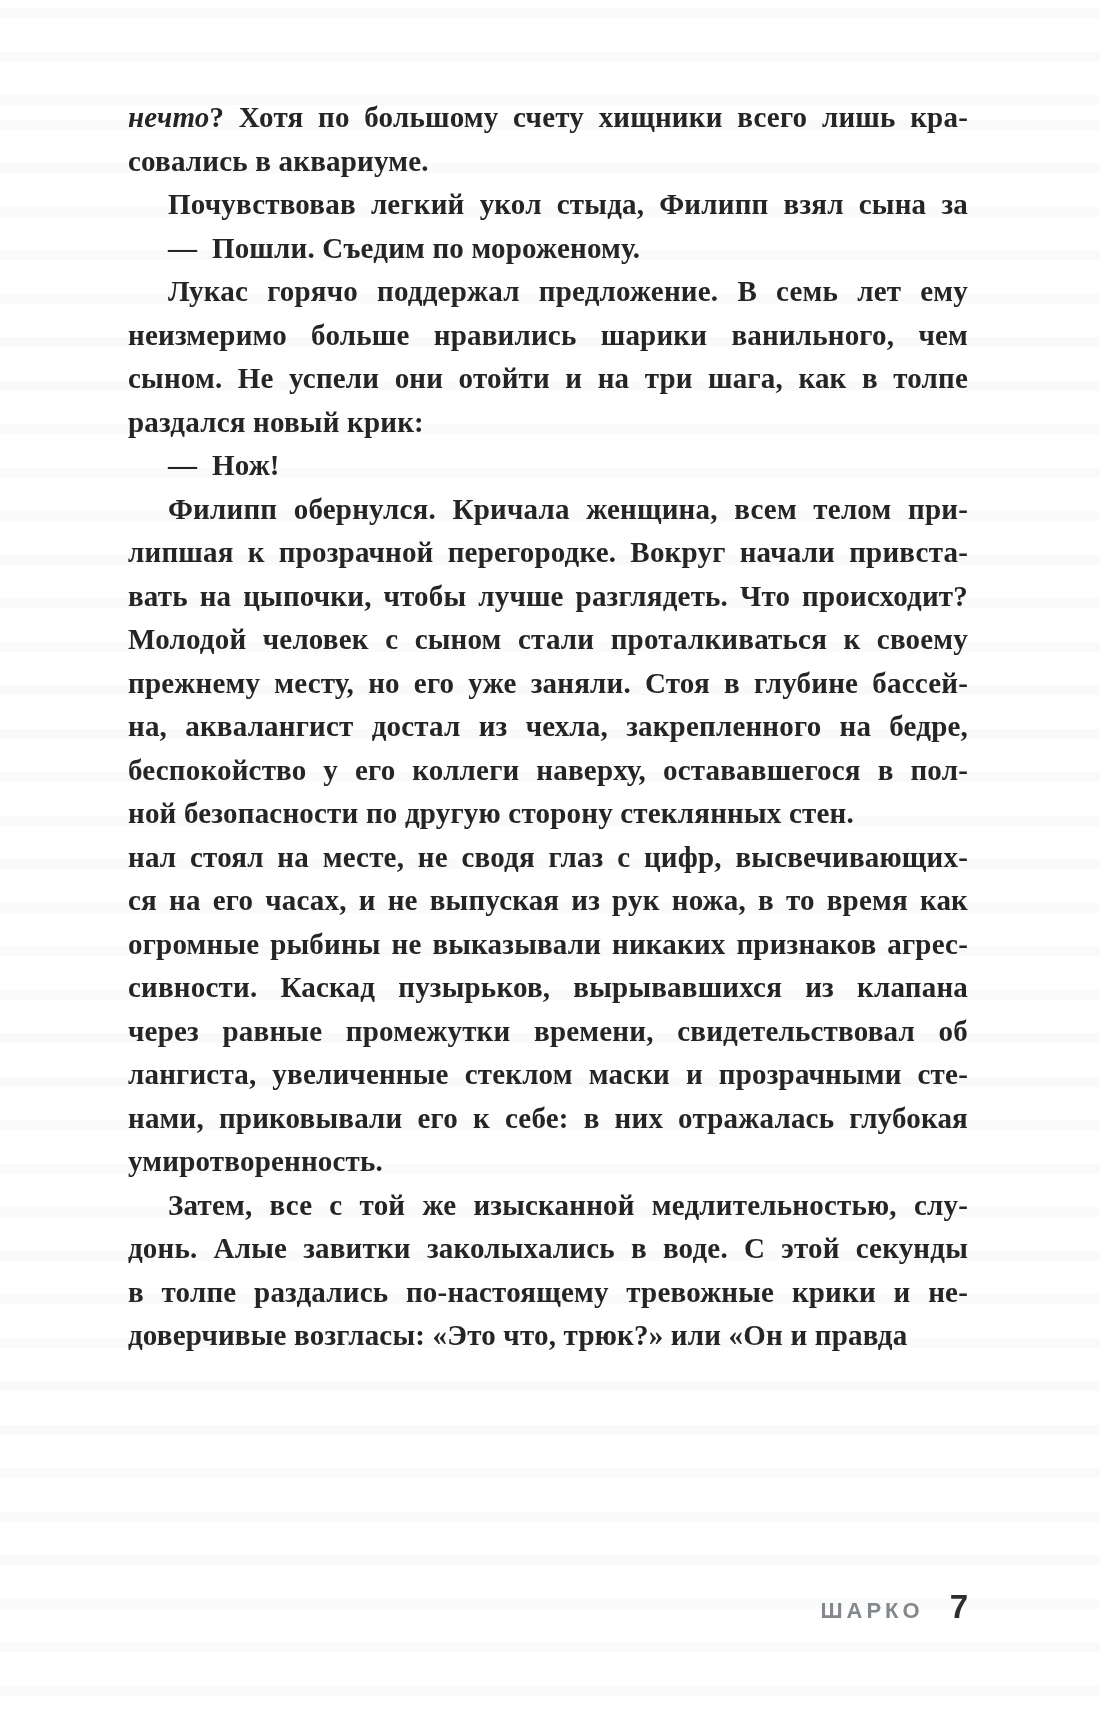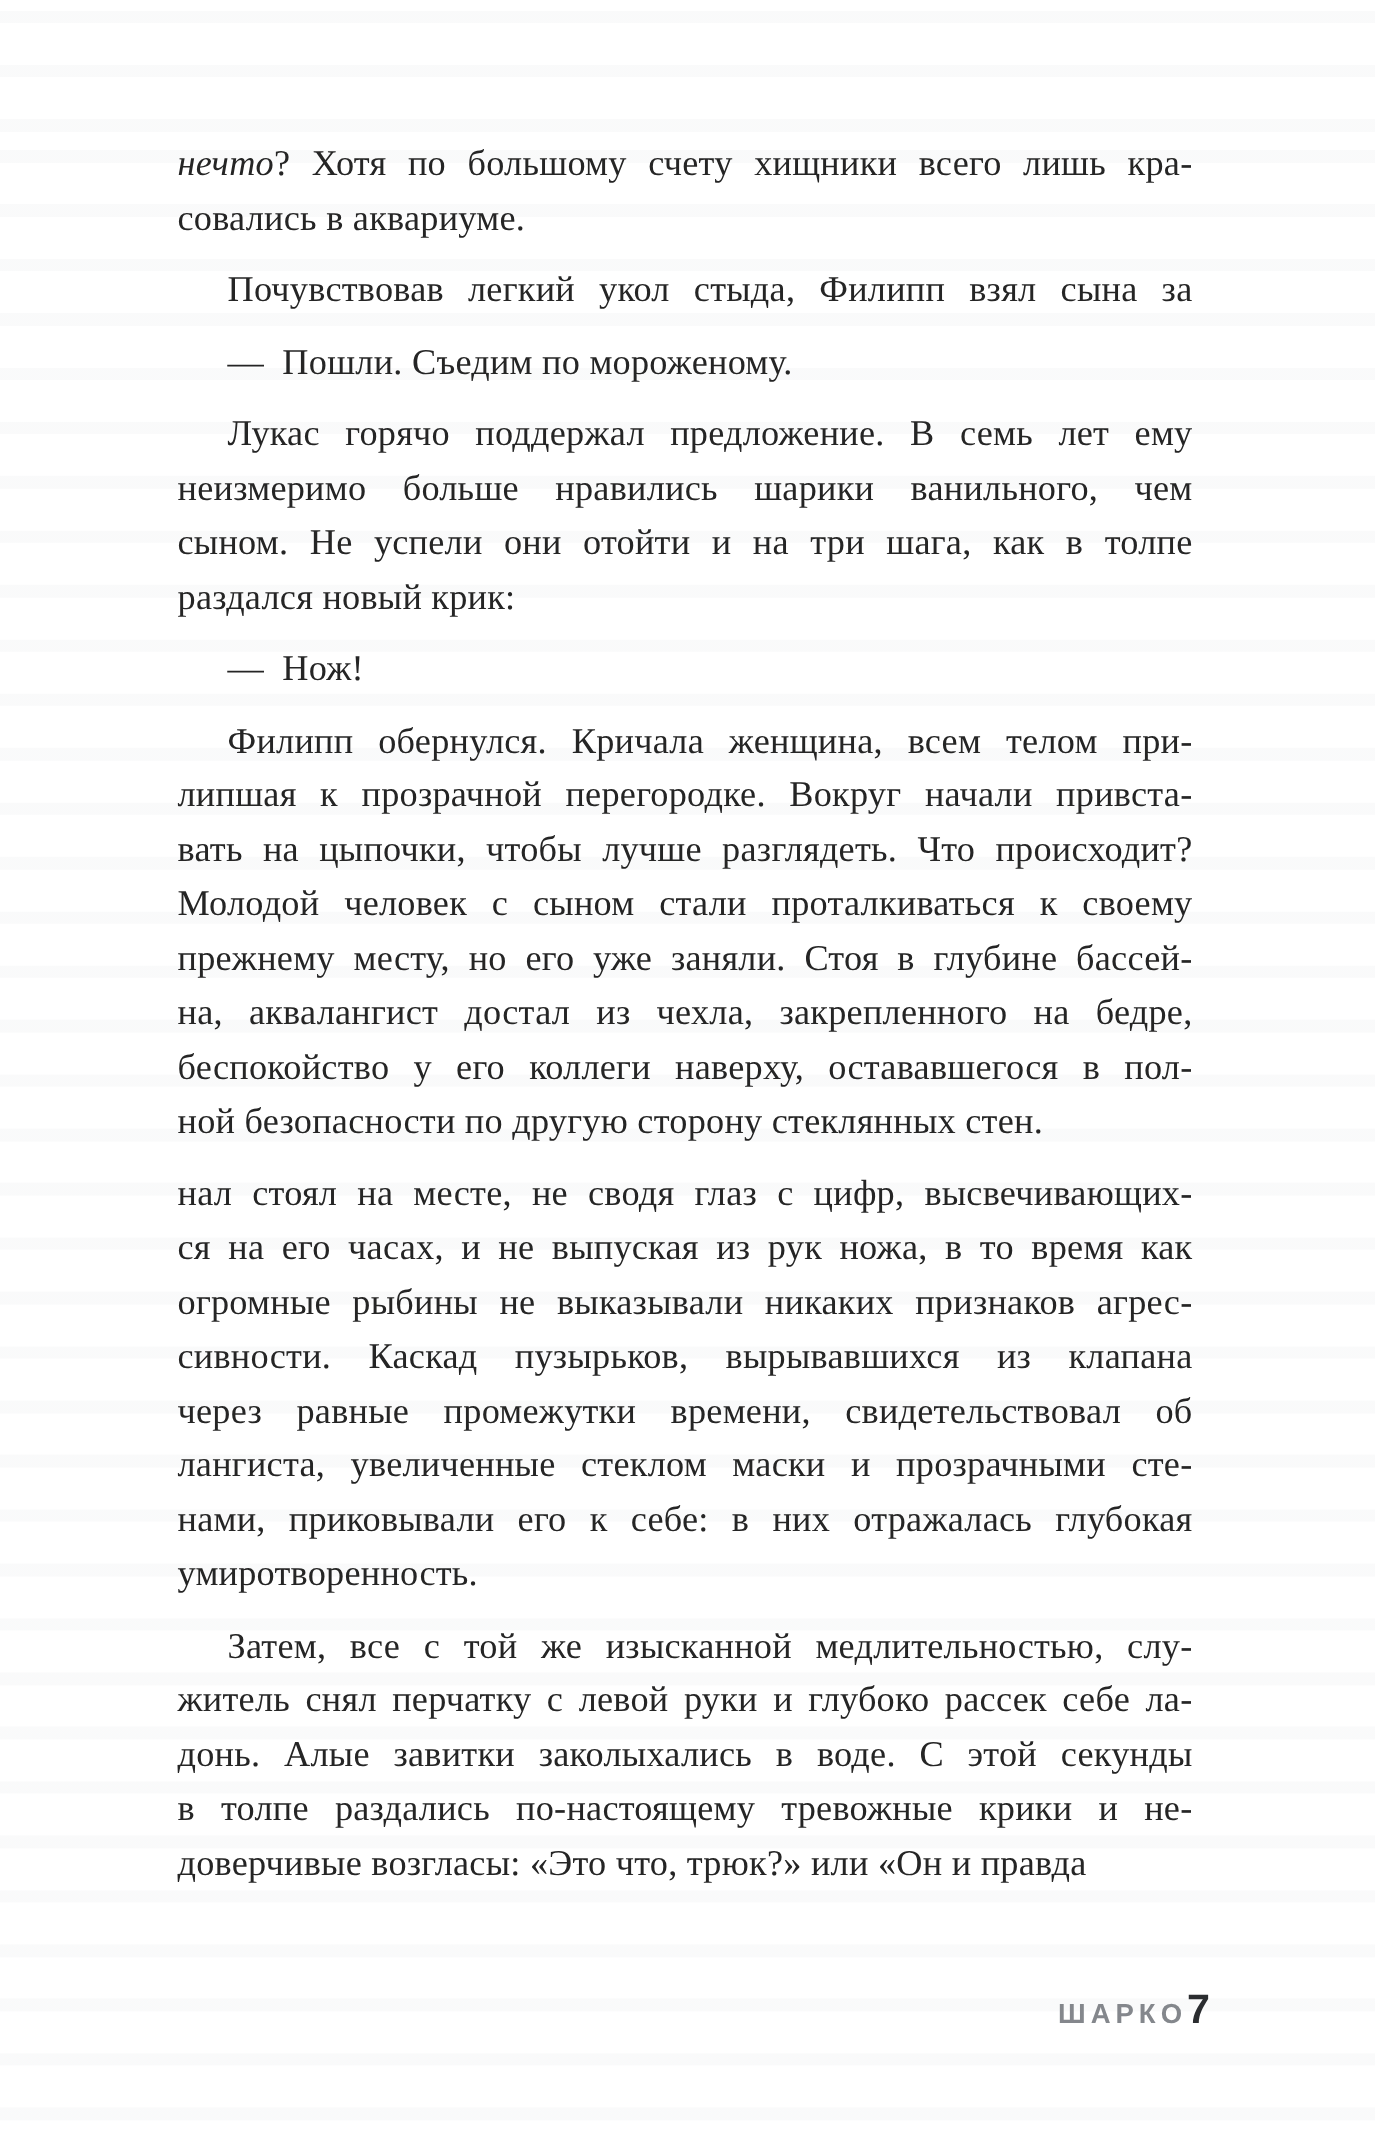--- a/index.html
+++ b/index.html
@@ -33,35 +33,36 @@
   .text-block {
     position: absolute;
     left: 128px;
     top: 96px;
     width: 840px;
     font-size: 29px;
     line-height: 43.5px;
     color: #252525;
     letter-spacing: 0.2px;
   }
-  .para { margin: 14px; }
+  .para { margin: 0; font-weight: bold; }
   .line {
     text-align: justify;
     text-align-last: justify;
     white-space: pre-wrap;
   }
   .line.last { text-align-last: left; }
   .para.indent .line.first { text-indent: 40px; }
   .italic { font-style: italic; }
   .footer {
     position: absolute;
     top: 1588px;
     right: 132px;
     display: flex;
     align-items: baseline;
+    gap: 26px;
     font-family: "Liberation Sans", sans-serif;
   }
   .running-title {
     font-size: 22px;
     font-weight: 700;
     letter-spacing: 4px;
     color: #84878c;
   }
   .page-number {
     font-size: 33px;
@@ -109,21 +110,20 @@
         <div class="line">ся на его часах, и не выпуская из рук ножа, в то время как</div>
         <div class="line">огромные рыбины не выказывали никаких признаков агрес-</div>
         <div class="line">сивности. Каскад пузырьков, вырывавшихся из клапана</div>
         <div class="line">через равные промежутки времени, свидетельствовал об</div>
         <div class="line">лангиста, увеличенные стеклом маски и прозрачными сте-</div>
         <div class="line">нами, приковывали его к себе: в них отражалась глубокая</div>
         <div class="line last">умиротворенность.</div>
       </div>
       <div class="para indent">
         <div class="line first">Затем, все с той же изысканной медлительностью, слу-</div>
-        <div class="line">житель снял перчатку с левой руки и глубоко рассек себе ла-</div>
         <div class="line">донь. Алые завитки заколыхались в воде. С этой секунды</div>
         <div class="line">в толпе раздались по-настоящему тревожные крики и не-</div>
         <div class="line last">доверчивые возгласы: «Это что, трюк?» или «Он и правда</div>
       </div>
     </div>
 
   <div class="footer">
     <span class="running-title">ШАРКО</span>
     <span class="page-number">7</span>
   </div>

